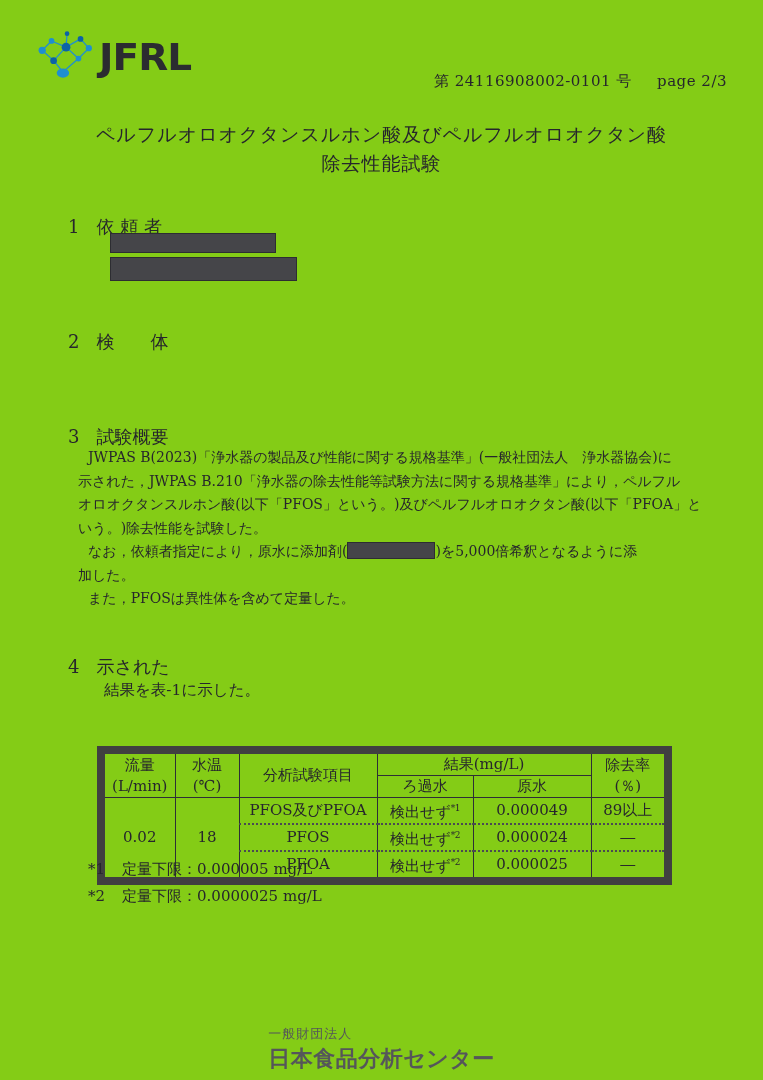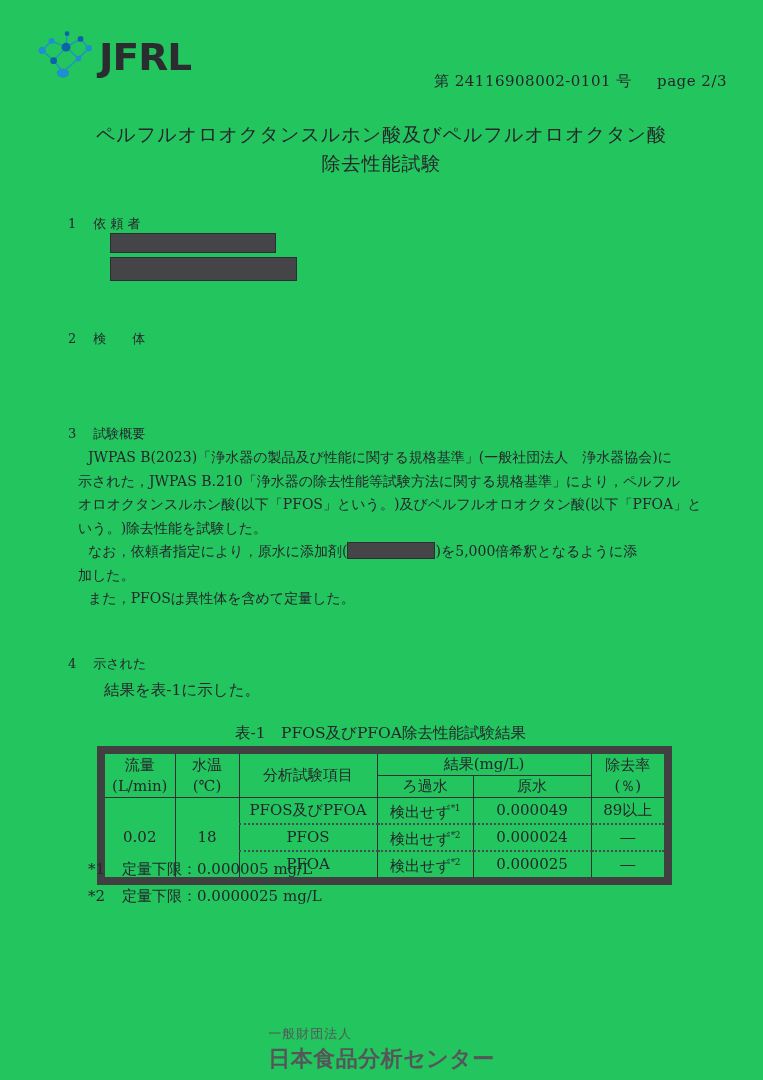--- a/index.html
+++ b/index.html
@@ -1,36 +1,36 @@
 <!DOCTYPE html>
 <html><head>
 <meta charset="utf-8">
 <style>
   * { margin:0; padding:0; box-sizing:border-box; }
   html,body { background:#ffffff; }
   .page {
-    position:relative; width:763px; height:1080px; background:#22c55e;
+    position:relative; width:763px; height:1080px; background:#84cc16;
     font-family:"DejaVu Serif","Liberation Serif",serif; color:#26262c;
     overflow:hidden;
   }
   
   .logo { position:absolute; top:28px; left:36px; display:flex; align-items:center; }
   .logo svg { width:58px; height:58px; }
   .brand {
     font-family:"DejaVu Sans","Liberation Sans",sans-serif; font-weight:bold;
     font-size:39px; color:#2b2c30; letter-spacing:-1px; margin-left:5px;
     transform:scaleY(0.96);
   }
   
   .docline { position:absolute; top:72px; right:36px; font-size:15px; letter-spacing:0.5px; white-space:nowrap; }
   .docline .pg { margin-left:20px; }
   
   .title { position:absolute; top:120px; left:0; width:763px; text-align:center; font-size:19px; letter-spacing:1px; line-height:29px; }
   
-  .sec { position:absolute; left:68px; font-size:13px; white-space:nowrap; }
+  .sec { position:absolute; left:68px; font-size:18px; white-space:nowrap; }
   .sec .num { margin-right:17px; }
   .sec1 { top:215px; } .sec2 { top:330px; } .sec3 { top:425px; } .sec4 { top:655px; }
   
   .redact { background:#454549; border:1px solid #2d2d32; }
   .box1 { position:absolute; top:233px; left:110px; width:166px; height:20px; }
   .box2 { position:absolute; top:257px; left:110px; width:187px; height:24px; }
   .inline-redact { display:inline-block; background:#454549; border:1px solid #2d2d32; vertical-align:-4px; }
   .specimen { position:absolute; top:352px; left:104px; font-size:15.5px; }
   .specimen .inline-redact { width:96px; height:20px; }
   
@@ -132,21 +132,20 @@
     </div>
     <div class="line">加した。</div>
     <div class="line indent">また，PFOSは異性体を含めて定量した。</div>
   </div>
 
   <div class="sec sec4">
     <span class="num">4</span><span>示された</span>
   </div>
   <div class="lead">結果を表-1に示した。</div>
 
-  <div class="tcaption">表-1　PFOS及びPFOA除去性能試験結果</div>
   <table class="results">
     <colgroup>
       <col style="width:74px">
         <col style="width:64px">
         <col style="width:138px">
       <col style="width:96px">
         <col style="width:118px">
         <col style="width:77px">
     </colgroup>
     <tbody>

